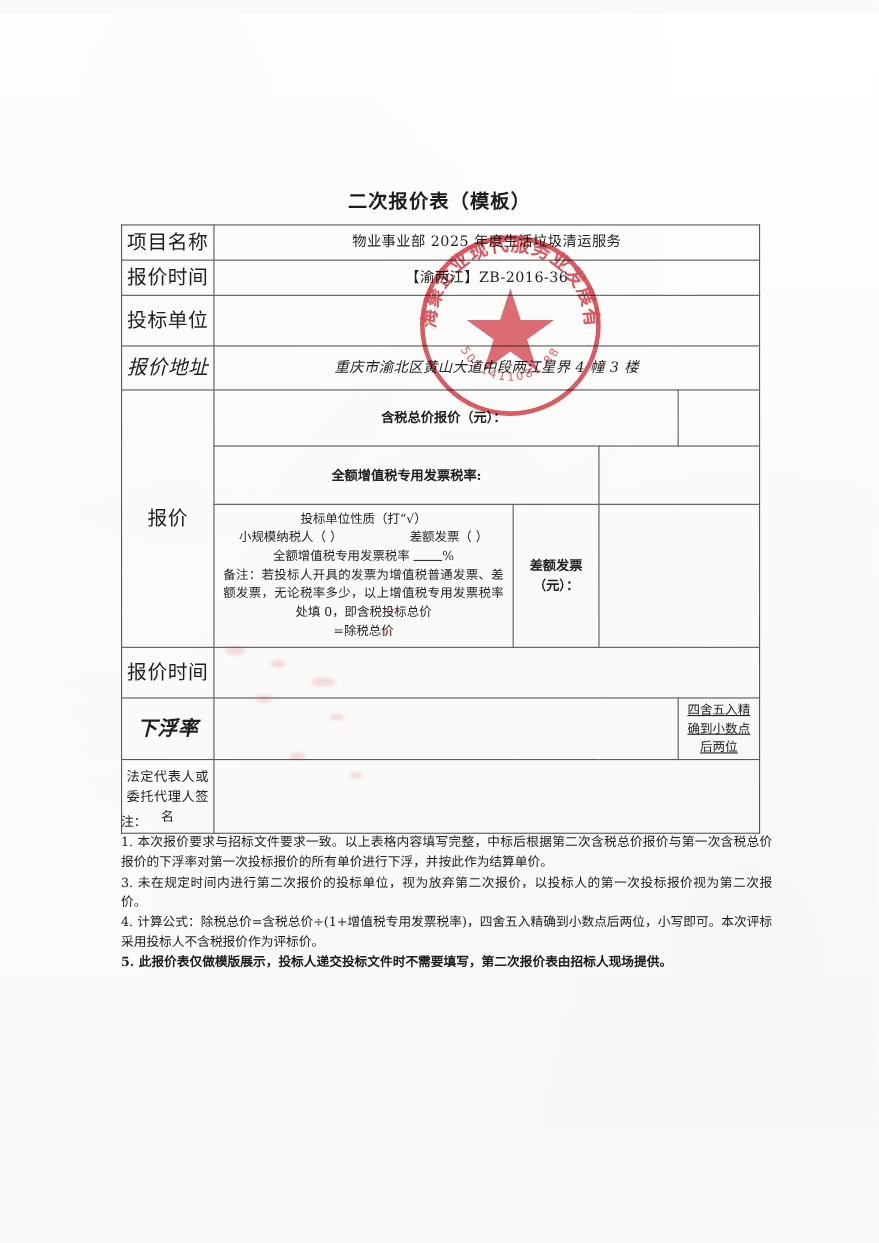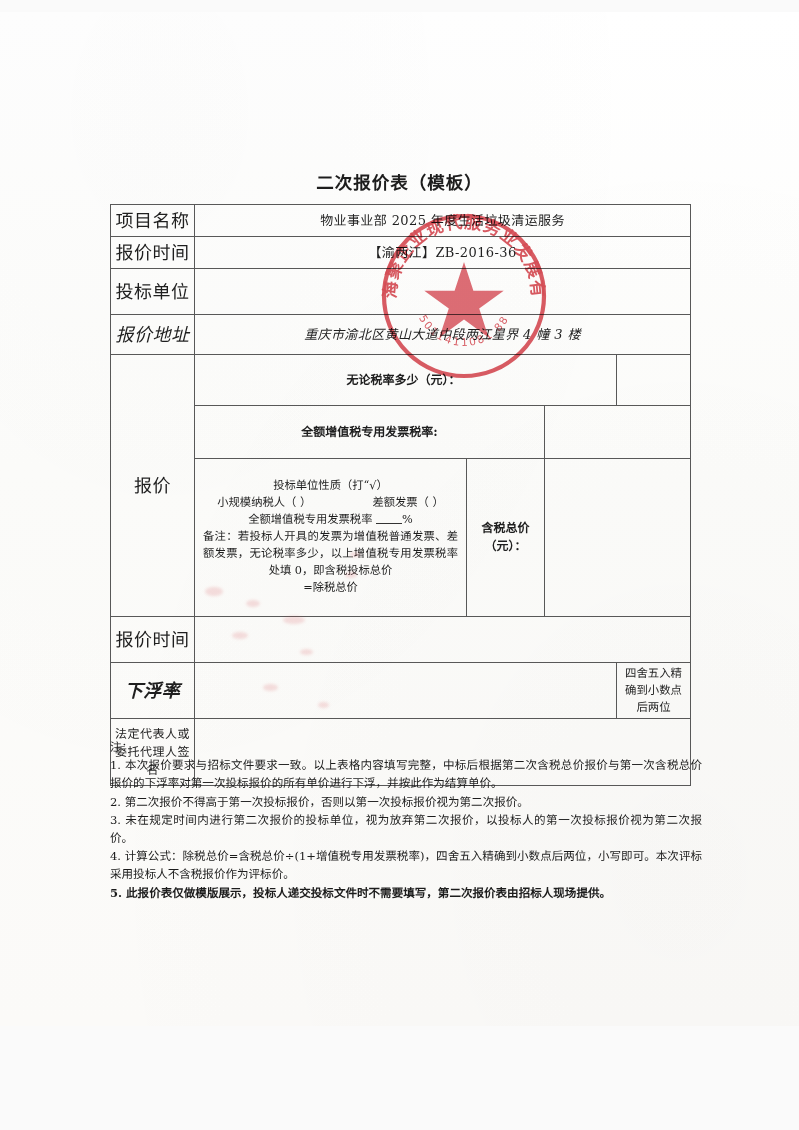--- a/index.html
+++ b/index.html
@@ -77,38 +77,39 @@
     font-weight: bold;
     font-size: 12px;
   }
   .subhead-right {
     text-align: right;
     padding-right: 8px !important;
   }
   .tax-block {
     font-size: 11.3px;
     line-height: 1.62;
-    padding: 19px 8px !important;
+    padding: 5px 8px !important;
     text-align: center;
   }
   .tax-block .ln-just {
     text-align: justify;
     text-align-last: center;
   }
   .tax-sp { display: inline-block; width: 54px; }
   .ul-blank {
     display: inline-block;
     width: 26px;
     border-bottom: 1px solid #333;
     height: 0.85em;
     vertical-align: -1px;
   }
   .small-note {
     font-size: 11.4px;
     line-height: 1.45;
+    text-decoration: underline;
   }
   .sign-lbl {
     font-size: 12px;
     line-height: 1.5;
   }
 
   .notes {
     position: absolute;
     left: 110px;
     top: 727px;
@@ -183,21 +184,21 @@
         <td class="cell-val" colspan="4"></td>
       </tr>
 
       <tr class="r-h-44">
         <td class="lbl">报价地址</td>
         <td class="cell-val" colspan="4">重庆市渝北区黄山大道中段两江星界 4 幢 3 楼</td>
       </tr>
 
       <tr>
         <td class="lbl" rowspan="3">报价</td>
-        <td class="subhead subhead-right" colspan="3" style="height:46px;">无论税率多少（元）：</td>
+        <td class="subhead subhead-right" colspan="3" style="height:46px;">含税总价报价（元）：</td>
         <td></td>
       </tr>
 
       <tr>
         <td class="subhead" colspan="2" style="height:48px;">全额增值税专用发票税率:</td>
         <td colspan="2"></td>
       </tr>
 
       <tr>
         <td class="tax-block">
@@ -207,21 +208,21 @@
             <span class="tax-sp"></span>
             <span>差额发票（    ）</span>
           </div>
           <div>
             <span>全额增值税专用发票税率</span>
             <span class="ul-blank"></span><span>%</span>
           </div>
           <div class="ln-just">备注：若投标人开具的发票为增值税普通发票、差额发票，无论税率多少，以上增值税专用发票税率处填 0，即含税投标总价</div>
           <div>=除税总价</div>
         </td>
-        <td class="subhead">含税总价（元）：</td>
+        <td class="subhead">差额发票（元）：</td>
         <td colspan="2"></td>
       </tr>
 
       <tr class="r-h-52">
         <td class="lbl">报价时间</td>
         <td colspan="4"></td>
       </tr>
 
       <tr class="r-h-52">
         <td class="lbl lbl-bold">下浮率</td>
@@ -260,21 +261,20 @@
   <div class="ink-smudge" style="left:232px; top:620px; width:16px; height:7px;"></div>
   <div class="ink-smudge" style="left:300px; top:637px; width:13px; height:6px;"></div>
   <div class="ink-smudge" style="left:345px; top:560px; width:12px; height:6px;"></div>
   <div class="ink-smudge" style="left:263px; top:672px; width:15px; height:7px;"></div>
   <div class="ink-smudge" style="left:318px; top:690px; width:11px; height:6px;"></div>
   <div class="ink-smudge" style="left:350px; top:540px; width:10px; height:5px;"></div>
 
   <div class="notes">
     <div class="n-line">注：</div>
     <div class="n-line">1. 本次报价要求与招标文件要求一致。以上表格内容填写完整，中标后根据第二次含税总价报价与第一次含税总价报价的下浮率对第一次投标报价的所有单价进行下浮，并按此作为结算单价。</div>
-    <div class="n-line">2. 第二次报价不得高于第一次投标报价，否则以第一次投标报价视为第二次报价。</div>
     <div class="n-line">3. 未在规定时间内进行第二次报价的投标单位，视为放弃第二次报价，以投标人的第一次投标报价视为第二次报价。</div>
     <div class="n-line">4. 计算公式：除税总价=含税总价÷(1+增值税专用发票税率)，四舍五入精确到小数点后两位，小写即可。本次评标采用投标人不含税报价作为评标价。</div>
     <div class="n-line n-bold">5. 此报价表仅做模版展示，投标人递交投标文件时不需要填写，第二次报价表由招标人现场提供。</div>
   </div>
 
   <div class="page-num">7</div>
 
 </div>
 
 </body></html>

